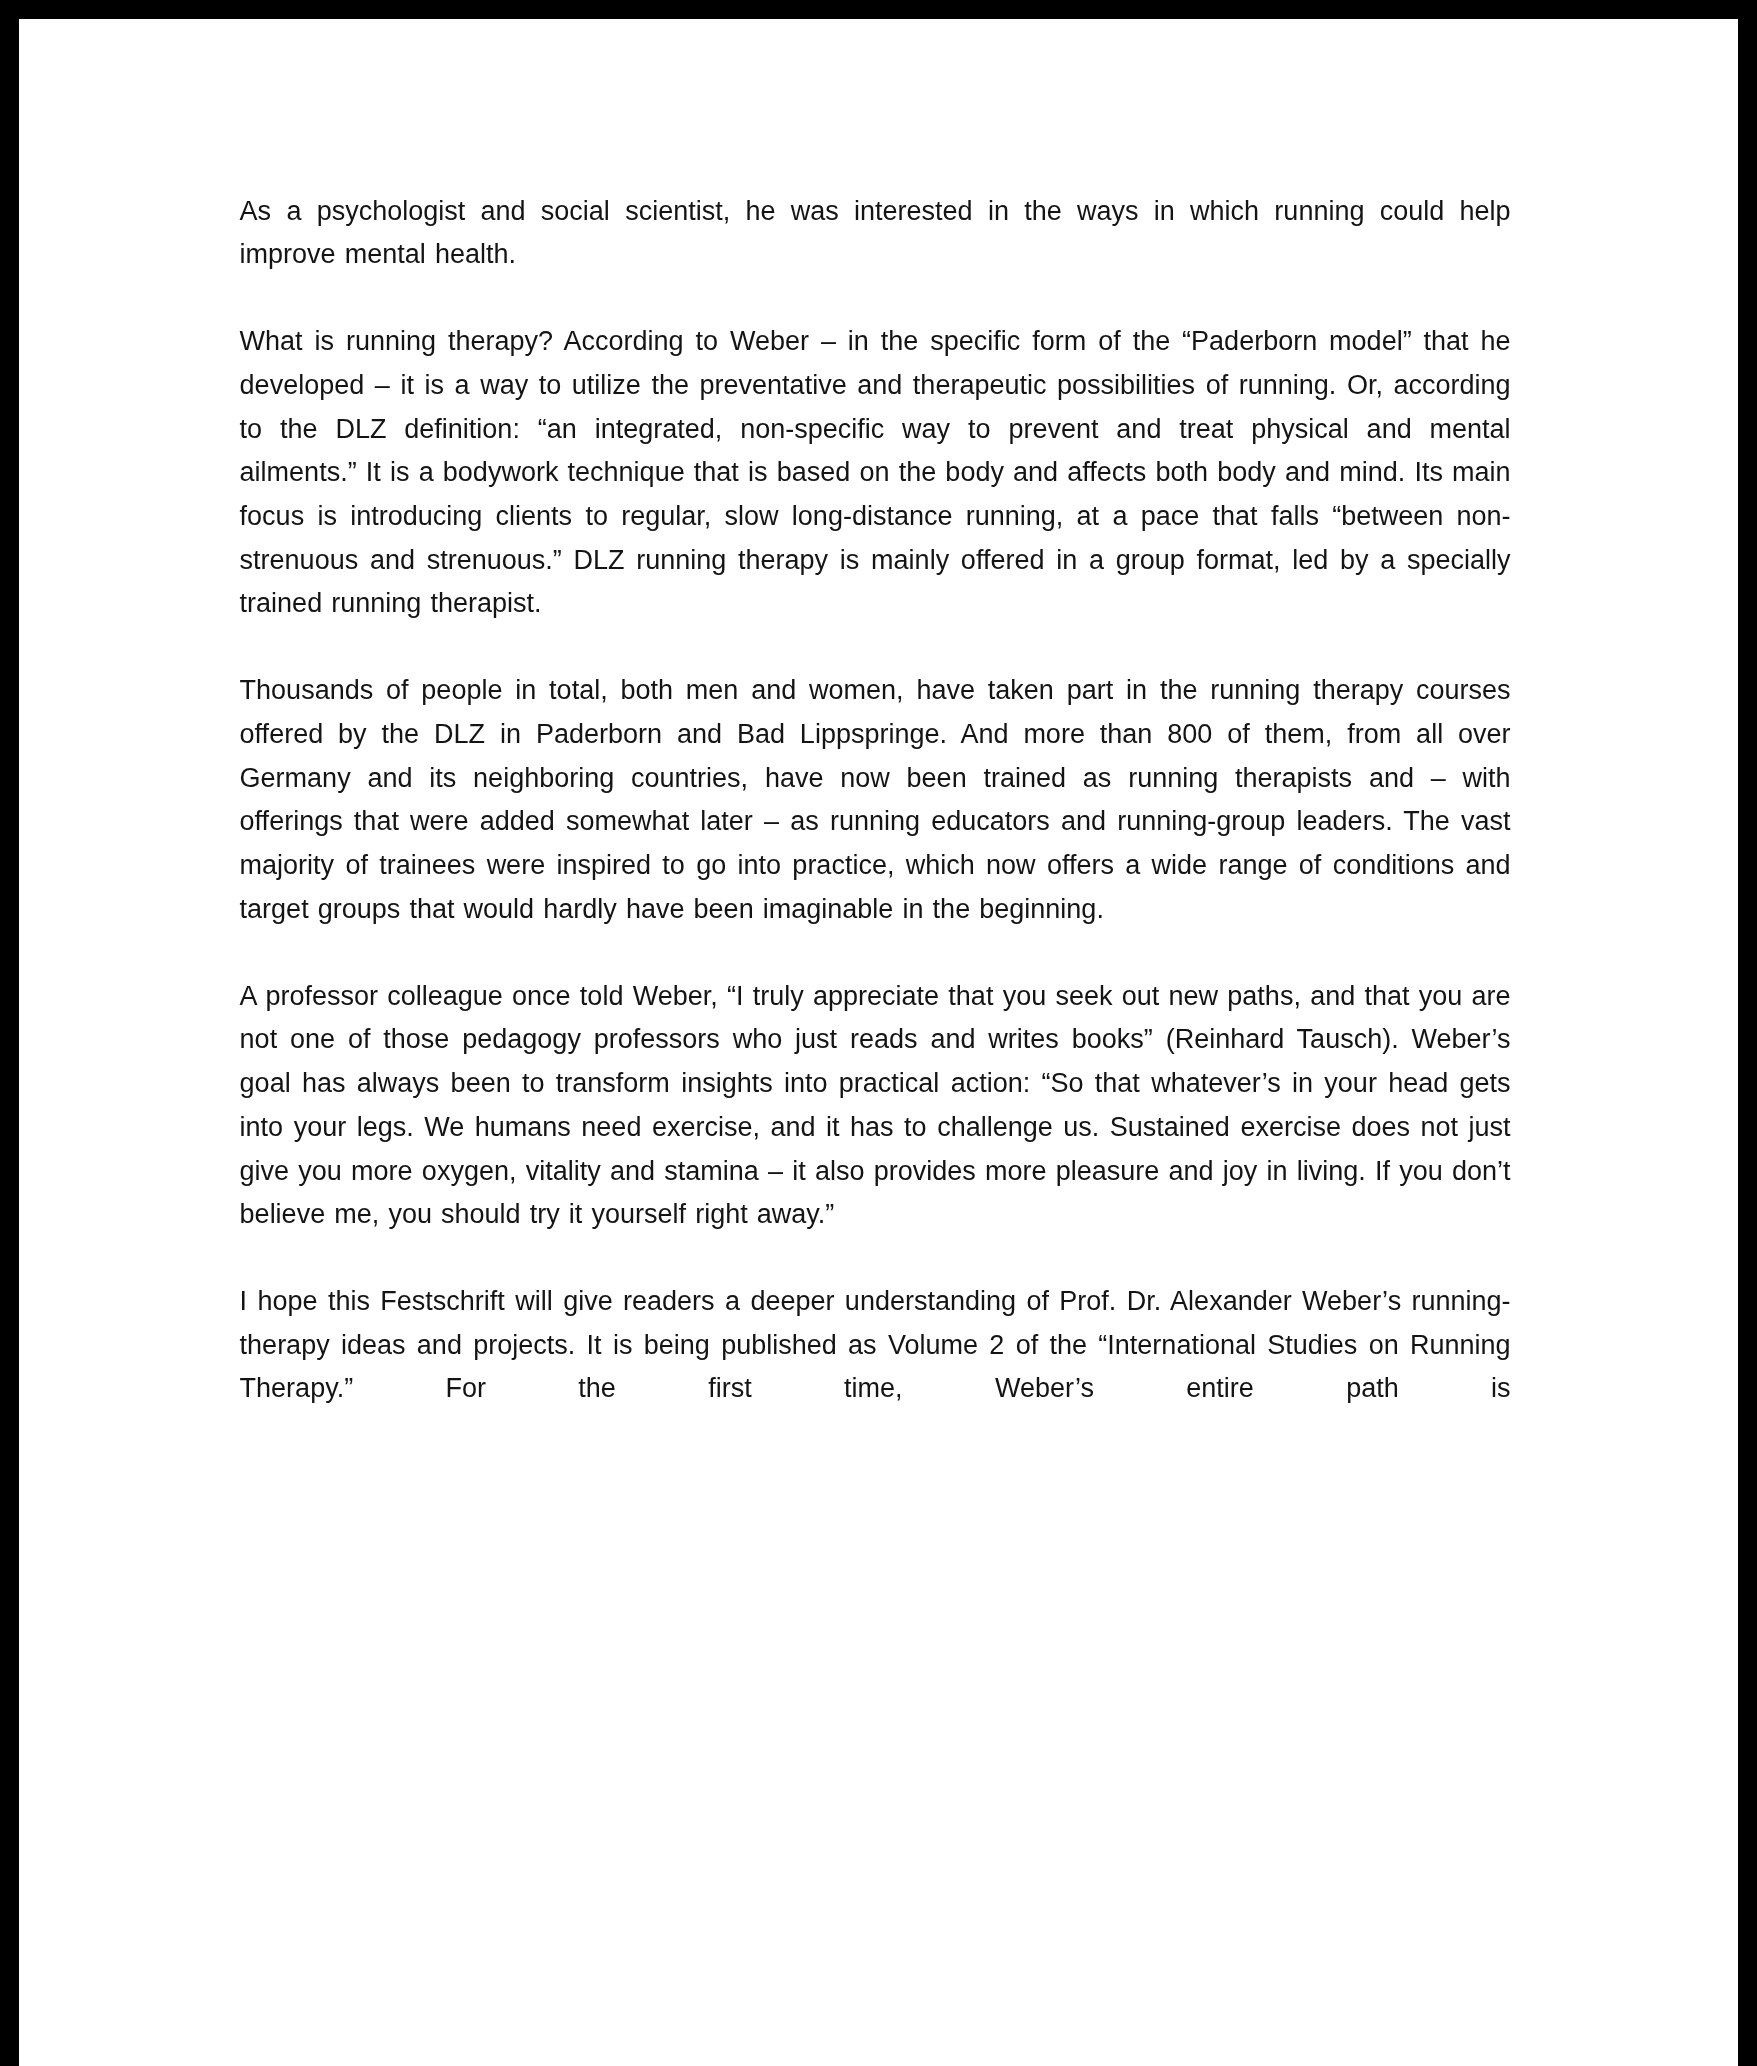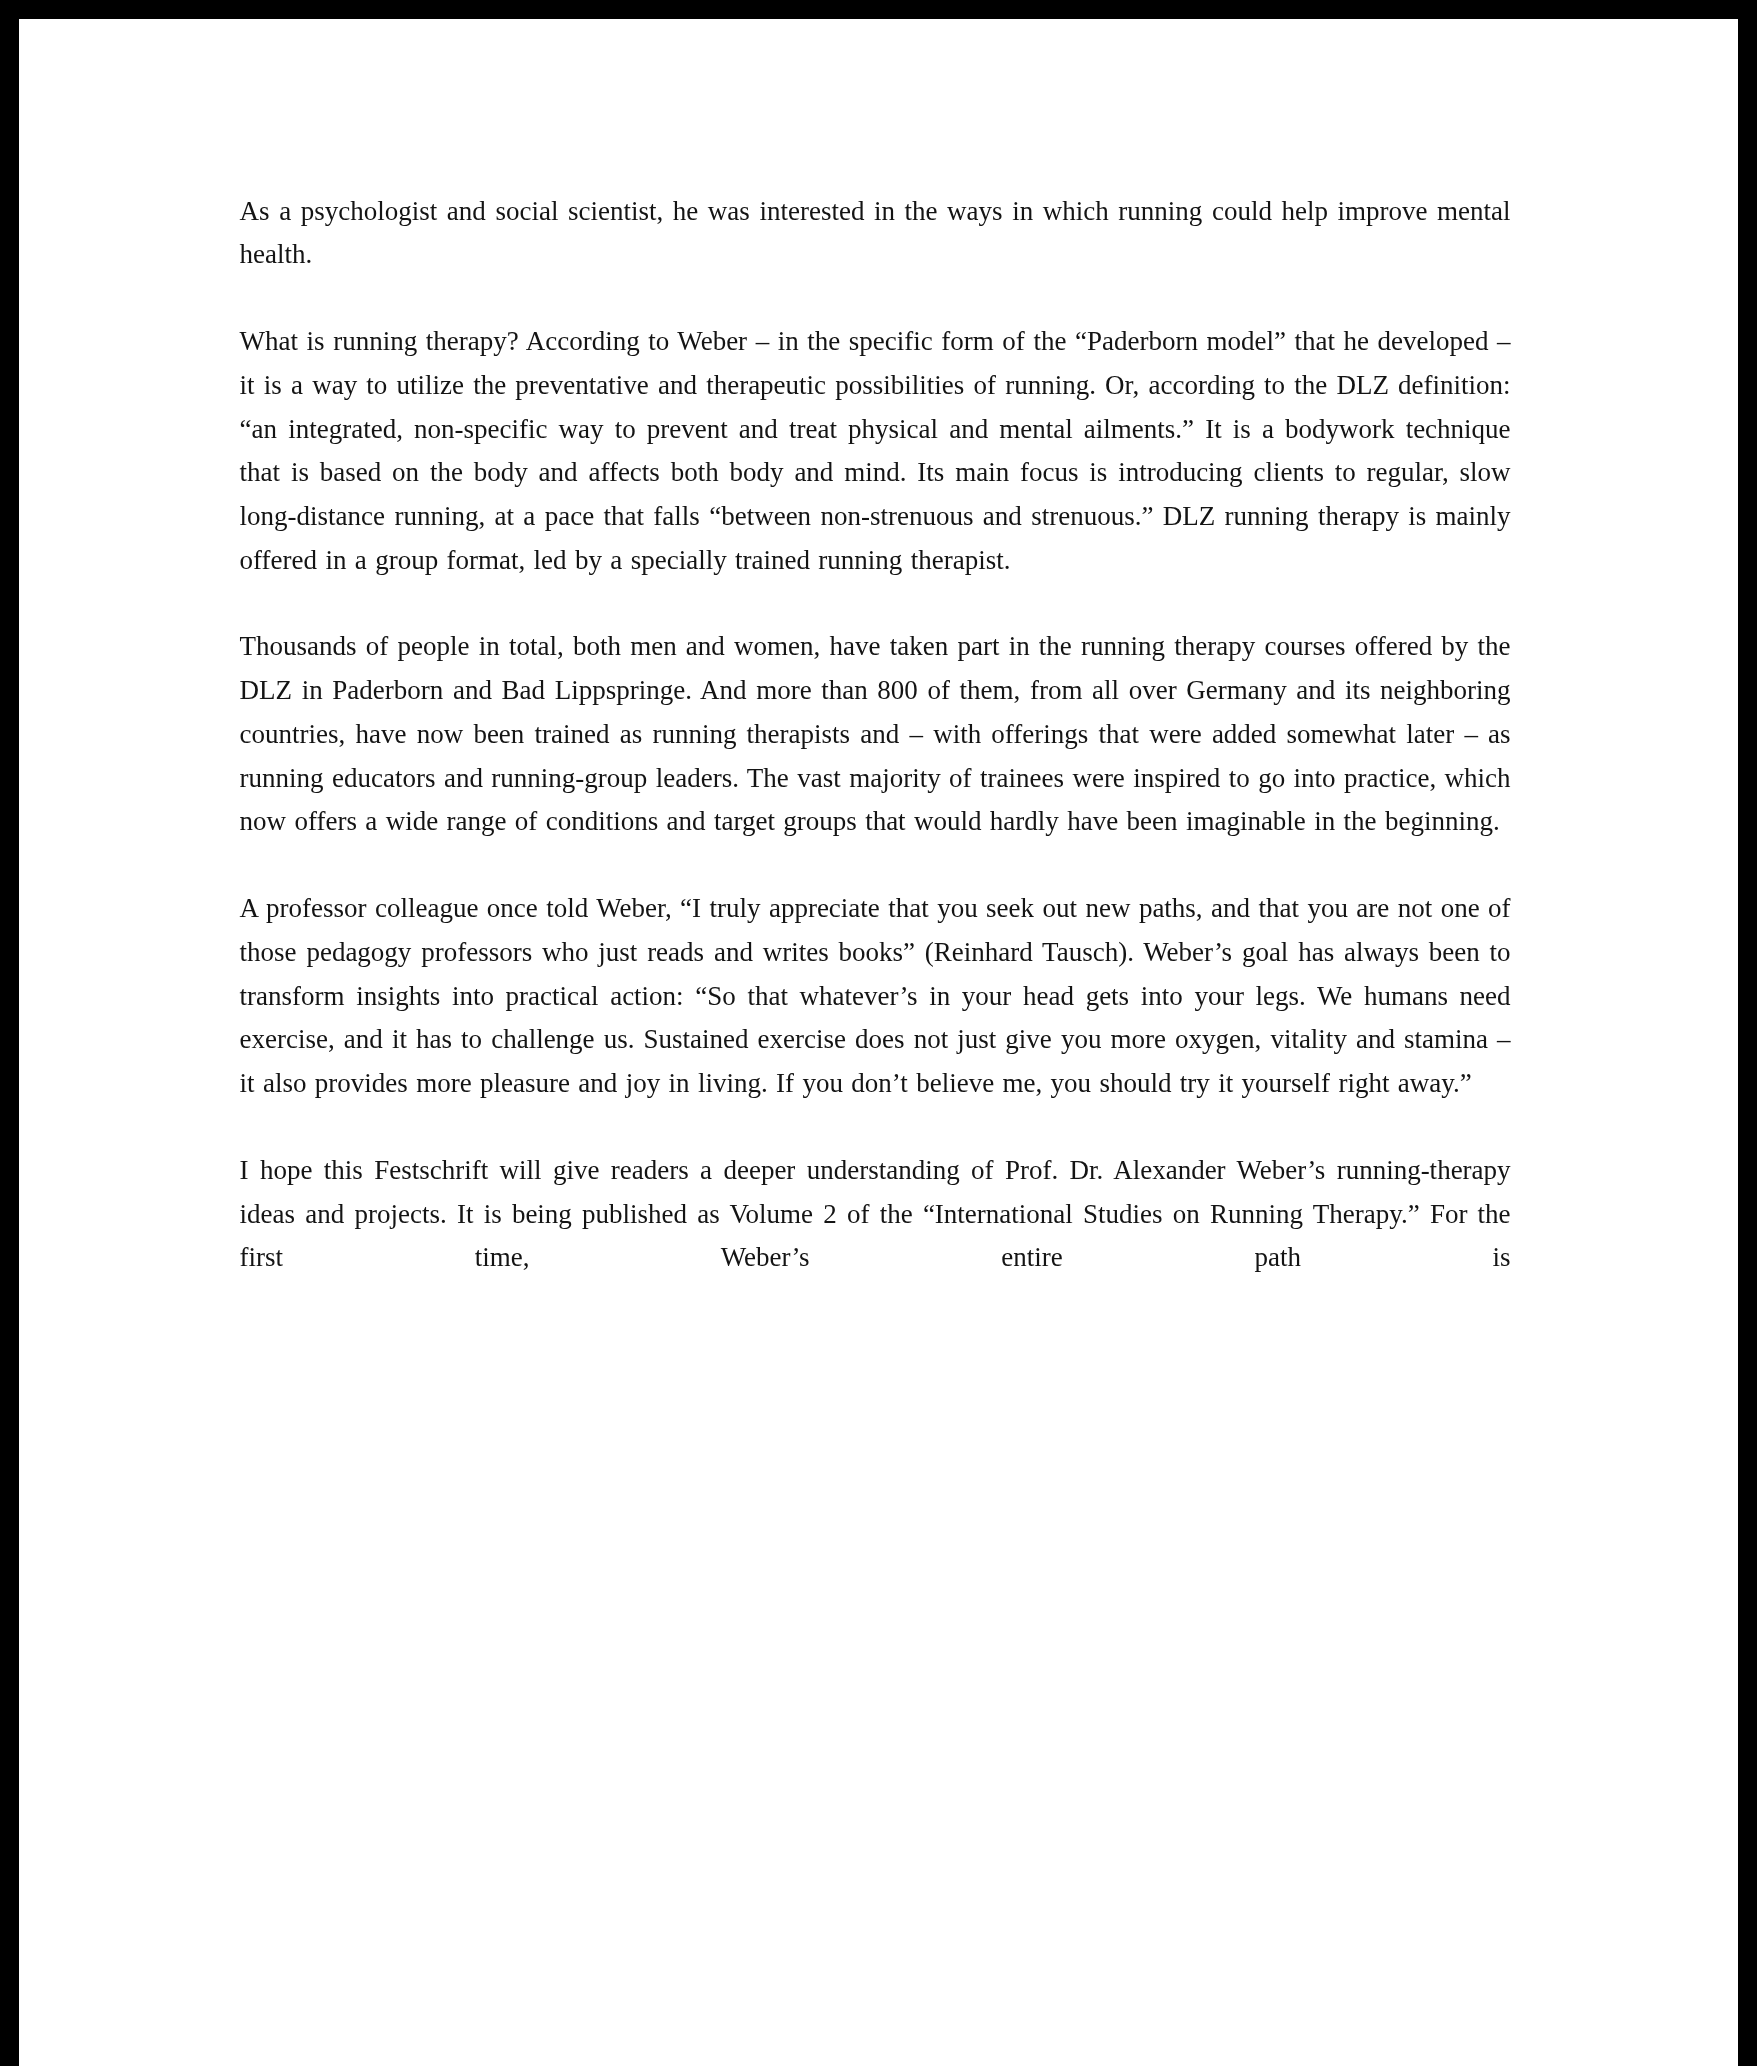--- a/index.html
+++ b/index.html
@@ -22,21 +22,21 @@
     bottom: 24px;
     background: #ffffff;
   }
   .content {
     position: absolute;
     top: 171px;
     left: 221px;
     width: 1271px;
   }
   .para {
-    font-family: Liberation Serif, serif;
+    font-family: Liberation Sans, sans-serif;
     font-size: 27px;
     line-height: 1.62;
     color: #141414;
     text-align: justify;
     margin: 0 0 43px 0;
     word-spacing: 0.06em;
   }
   .para.justify-last {
     text-align-last: justify;
   }

